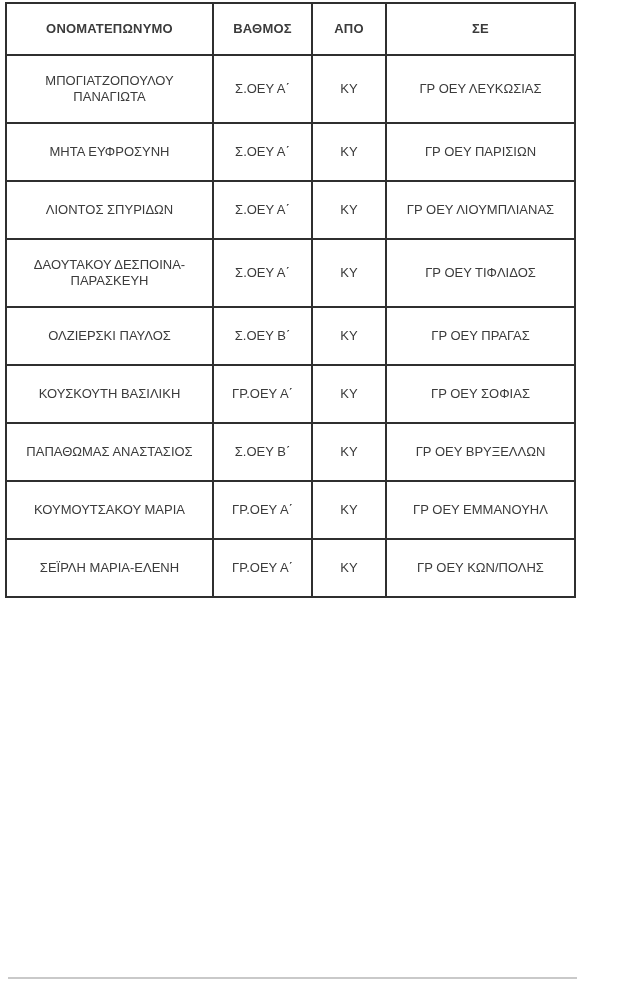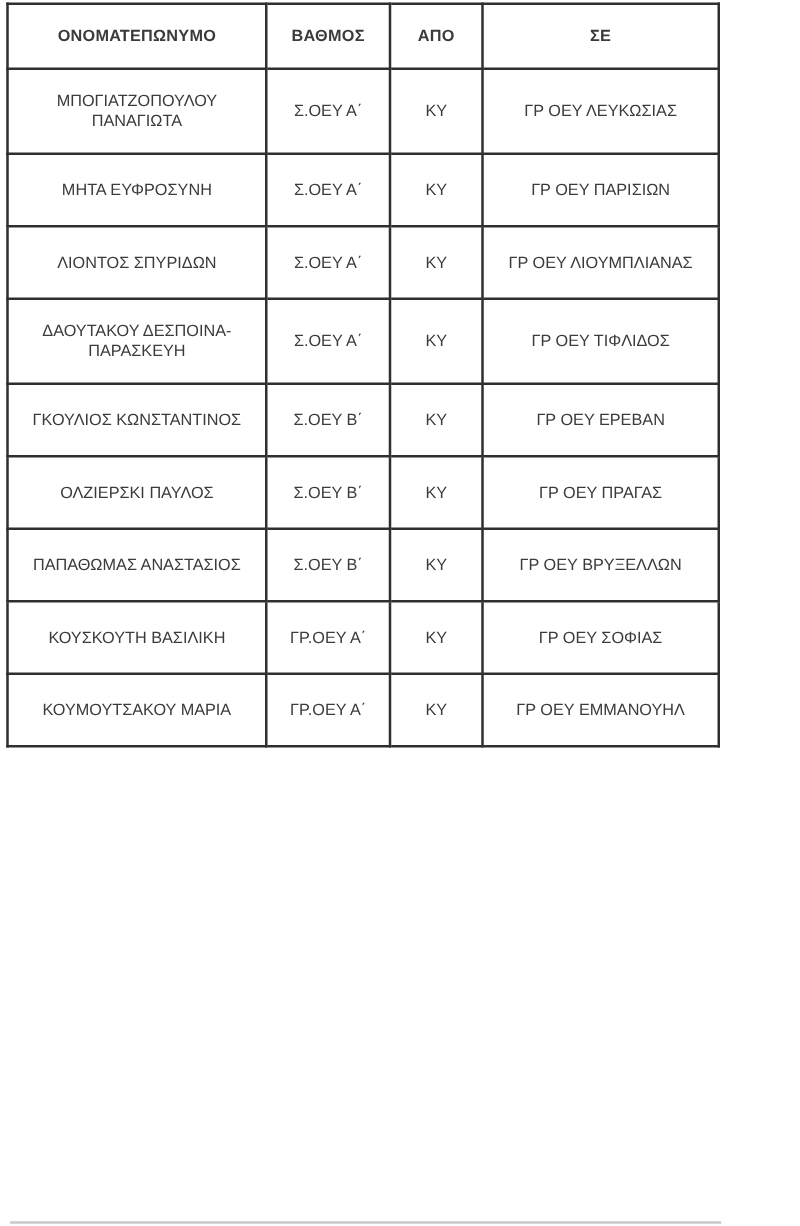--- a/index.html
+++ b/index.html
@@ -97,45 +97,45 @@
         <td>ΚΥ</td>
         <td>ΓΡ ΟΕΥ ΛΙΟΥΜΠΛΙΑΝΑΣ</td>
       </tr>
       <tr class="tall">
         <td>ΔΑΟΥΤΑΚΟΥ ΔΕΣΠΟΙΝΑ-ΠΑΡΑΣΚΕΥΗ</td>
         <td>Σ.ΟΕΥ Α΄</td>
         <td>ΚΥ</td>
         <td>ΓΡ ΟΕΥ ΤΙΦΛΙΔΟΣ</td>
       </tr>
       <tr>
-        <td>ΓΚΟΥΛΙΟΣ ΚΩΝΣΤΑΝΤΙΝΟΣ</td>
-        <td>Σ.ΟΕΥ Β΄</td>
-        <td>ΚΥ</td>
-        <td>ΓΡ ΟΕΥ ΕΡΕΒΑΝ</td>
-      </tr>
-      <tr>
         <td>ΟΛΖΙΕΡΣΚΙ ΠΑΥΛΟΣ</td>
         <td>Σ.ΟΕΥ Β΄</td>
         <td>ΚΥ</td>
         <td>ΓΡ ΟΕΥ ΠΡΑΓΑΣ</td>
+      </tr>
+      <tr>
+        <td>ΚΟΥΣΚΟΥΤΗ ΒΑΣΙΛΙΚΗ</td>
+        <td>ΓΡ.ΟΕΥ Α΄</td>
+        <td>ΚΥ</td>
+        <td>ΓΡ ΟΕΥ ΣΟΦΙΑΣ</td>
       </tr>
       <tr>
         <td>ΠΑΠΑΘΩΜΑΣ ΑΝΑΣΤΑΣΙΟΣ</td>
         <td>Σ.ΟΕΥ Β΄</td>
         <td>ΚΥ</td>
         <td>ΓΡ ΟΕΥ ΒΡΥΞΕΛΛΩΝ</td>
       </tr>
       <tr>
-        <td>ΚΟΥΣΚΟΥΤΗ ΒΑΣΙΛΙΚΗ</td>
-        <td>ΓΡ.ΟΕΥ Α΄</td>
-        <td>ΚΥ</td>
-        <td>ΓΡ ΟΕΥ ΣΟΦΙΑΣ</td>
-      </tr>
-      <tr>
         <td>ΚΟΥΜΟΥΤΣΑΚΟΥ ΜΑΡΙΑ</td>
         <td>ΓΡ.ΟΕΥ Α΄</td>
         <td>ΚΥ</td>
         <td>ΓΡ ΟΕΥ ΕΜΜΑΝΟΥΗΛ</td>
+      </tr>
+      <tr>
+        <td>ΣΕΪΡΛΗ ΜΑΡΙΑ-ΕΛΕΝΗ</td>
+        <td>ΓΡ.ΟΕΥ Α΄</td>
+        <td>ΚΥ</td>
+        <td>ΓΡ ΟΕΥ ΚΩΝ/ΠΟΛΗΣ</td>
       </tr>
     </tbody>
   </table>
   <div class="table-shadow"></div>
 </div>
 
 </body></html>

